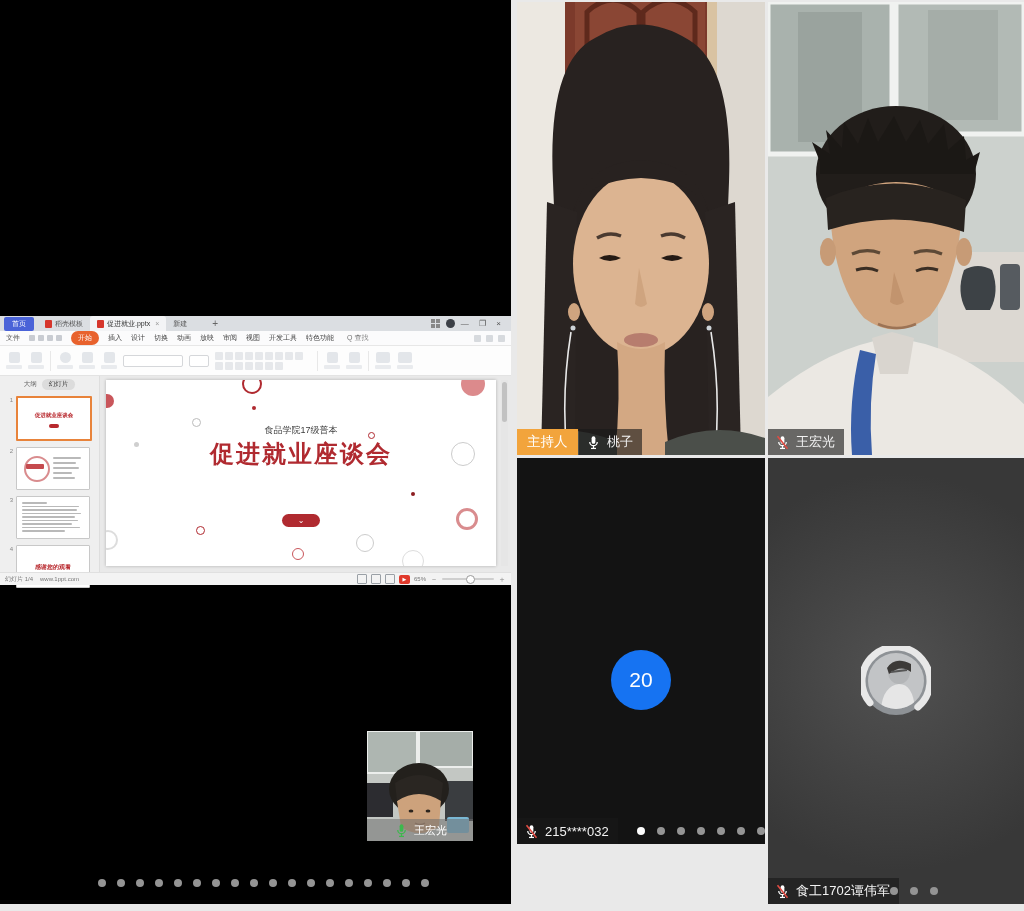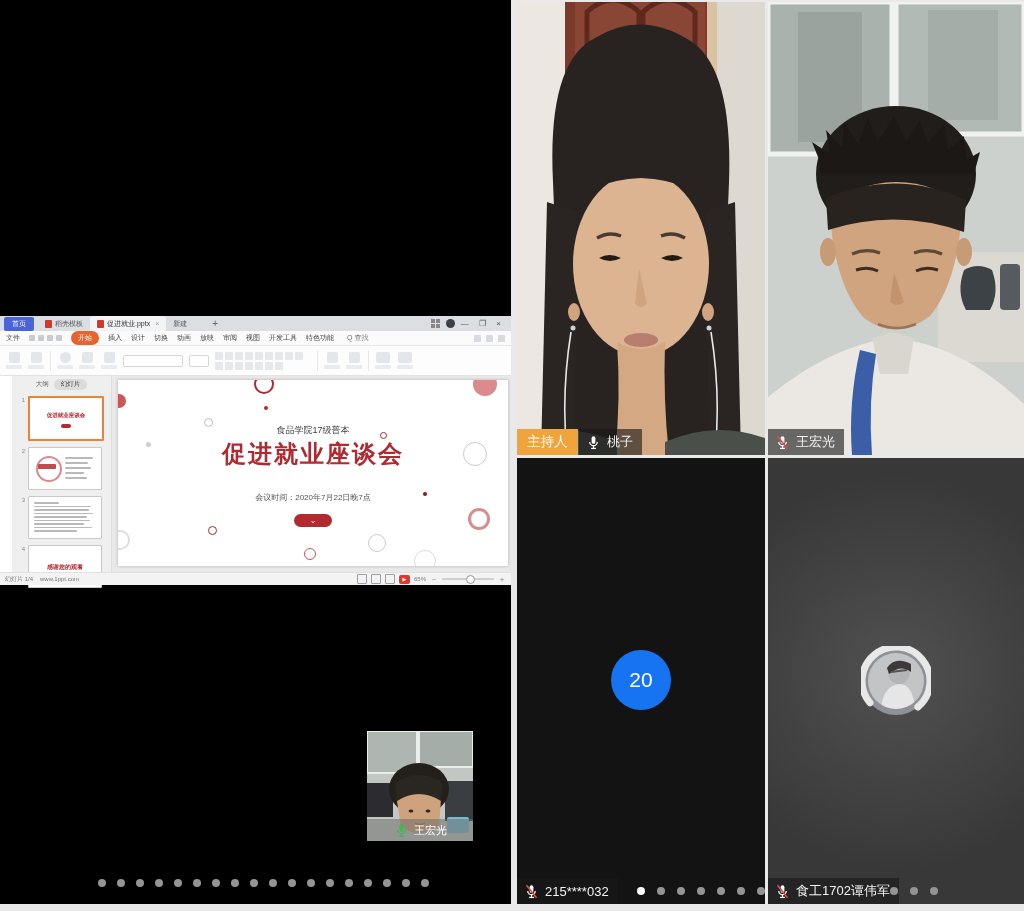--- a/index.html
+++ b/index.html
@@ -43,21 +43,21 @@
              box-sizing:border-box;display:flex;align-items:center;gap:6px;padding:0 6px;}
   .tool-block{display:flex;flex-direction:column;align-items:center;gap:2px;}
   .tool-block i{width:11px;height:11px;background:#e3e6ea;border-radius:2px;display:block;}
   .tool-block b{width:16px;height:4px;background:#e9ebee;border-radius:1px;display:block;}
   .font-box{width:58px;height:10px;border:1px solid #d5d7da;border-radius:2px;background:#fff;}
   .size-box{width:18px;height:10px;border:1px solid #d5d7da;border-radius:2px;background:#fff;}
   .fmt-grid{display:flex;gap:2px;flex-wrap:wrap;width:96px;}
   .fmt-grid i{width:8px;height:8px;background:#e6e8eb;border-radius:1px;display:block;}
   .tool-sep{width:1px;height:20px;background:#e8e8e8;}
 
-  .w-content{left:12px;top:60px;width:511px;height:196px;background:#e9e9e9;}
+  .w-content{left:0;top:60px;width:511px;height:196px;background:#e9e9e9;}
   .thumb-panel{left:0;top:0;width:100px;height:196px;background:#efefef;border-right:1px solid #dedede;box-sizing:border-box;}
   .panel-tabs{display:flex;align-items:center;gap:5px;justify-content:center;padding-top:3px;}
   .panel-tab{font-size:6.5px;color:#666;}
   .panel-tab.pill{background:#dcdcdc;border-radius:7px;padding:1px 7px;color:#333;}
   .thumb-row{display:flex;align-items:flex-start;gap:3px;margin:6px 0 0 6px;}
   .thumb-num{font-size:6px;color:#888;width:7px;text-align:right;padding-top:1px;}
   .thumb{width:72px;height:41px;background:#fff;border:1px solid #c8c8c8;border-radius:1px;position:relative;overflow:hidden;}
   .thumb.selected{border:2px solid #e8833a;}
   .t-title-red{position:absolute;left:0;right:0;top:14px;text-align:center;font-size:5.5px;color:#b8292e;font-weight:bold;}
   .t-sub{position:absolute;left:0;right:0;top:8px;text-align:center;font-size:3.5px;color:#999;}
@@ -102,21 +102,21 @@
                gap:6px;padding:0 12px 0 8px;color:#ededed;font-size:13.5px;z-index:3;}
   .dots-row{display:flex;align-items:center;gap:11px;z-index:1;}
   .dots-left{left:98px;top:879px;}
   .dot{width:8px;height:8px;border-radius:50%;background:#949494;flex:none;}
   .dot.active{background:#fdfdfd;}
 
   
   .tile{overflow:hidden;background:#0f172a;}
   .tile-1{left:517px;top:2px;width:248px;height:453px;}
   .tile-2{left:768px;top:2px;width:256px;height:453px;}
-  .tile-3{left:517px;top:458px;width:248px;height:446px;background:#131313;}
+  .tile-3{left:517px;top:458px;width:248px;height:386px;background:#131313;}
   .tile-4{left:768px;top:458px;width:256px;height:446px;
           background:radial-gradient(circle at 50% 48%,#515151,#383838 75%);text-align:right;}
   .tile svg{display:block;}
 
   .name-strip{position:absolute;left:0;bottom:0;height:26px;background:rgba(25,25,25,.62);display:inline-flex;
               align-items:center;gap:5px;padding:0 9px 0 6px;color:#f2f2f2;font-size:13px;white-space:nowrap;}
   .host-badge{position:absolute;left:0;bottom:0;height:26px;background:#f2a43c;color:#fff;font-size:13.5px;
               display:inline-flex;align-items:center;padding:0 10px;z-index:2;}
   .strip-after-badge{left:62px;}
   .tile-dots{position:absolute;bottom:9px;display:flex;gap:12px;}
@@ -309,21 +309,20 @@
         <span class="deco" style="left:345px;top:62px;width:22px;height:22px;border:1px solid #ccc;"></span>
         <span class="deco" style="left:305px;top:112px;width:4px;height:4px;background:#8c1d20;"></span>
         <span class="deco" style="left:350px;top:128px;width:16px;height:16px;border:3px solid #d98c8e;"></span>
         <span class="deco" style="left:90px;top:146px;width:7px;height:7px;border:1.5px solid #b02a30;"></span>
         <span class="deco" style="left:186px;top:168px;width:10px;height:10px;border:1.5px solid #c9565b;"></span>
         <span class="deco" style="left:250px;top:154px;width:16px;height:16px;border:1px solid #ccc;"></span>
         <span class="deco" style="left:296px;top:170px;width:20px;height:20px;border:1px solid #ddd;"></span>
         <span class="deco" style="left:-8px;top:150px;width:16px;height:16px;border:2px solid #ddd;"></span>
         <div class="slide-eyebrow">食品学院17级普本</div>
         <div class="slide-title">促进就业座谈会</div>
-        <div class="slide-time">会议时间：2020年7月22日晚7点</div>
         <div class="slide-btn">
             <span>⌄</span>
           </div>
       </div>
       <div class="abs v-scroll">
           <i></i>
         </div>
     </div>
 
     <div class="abs w-notes">

